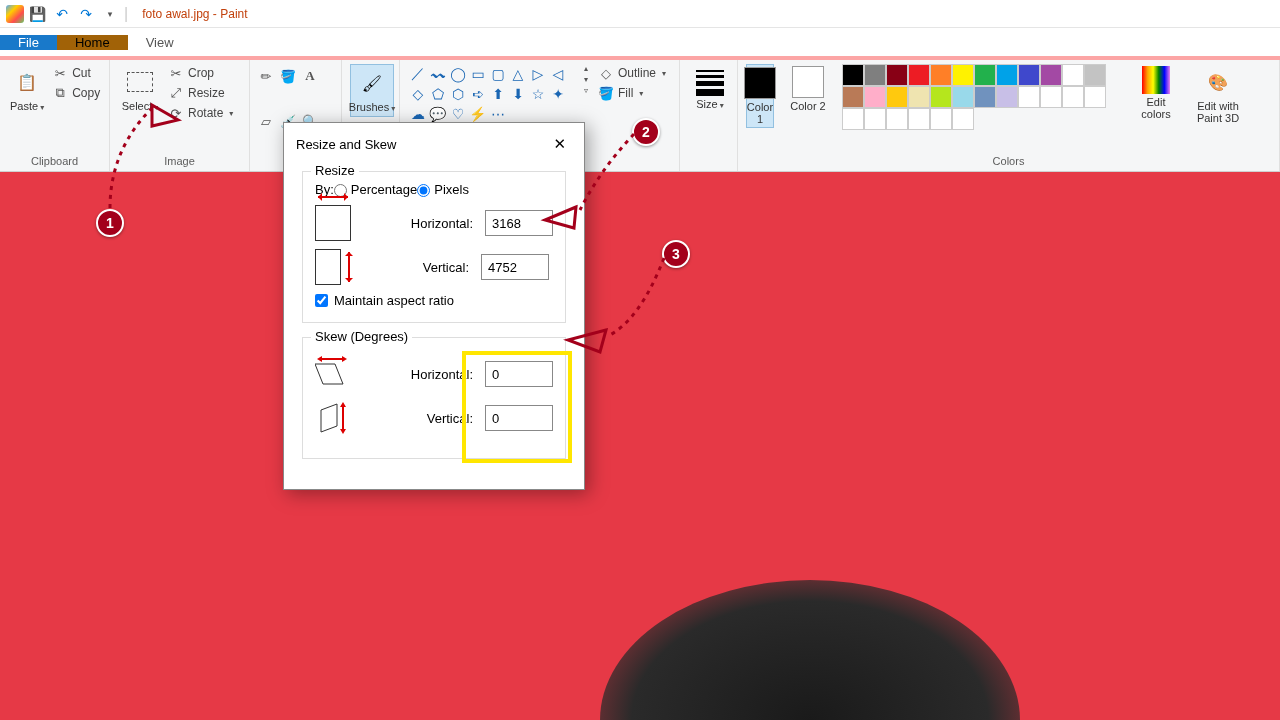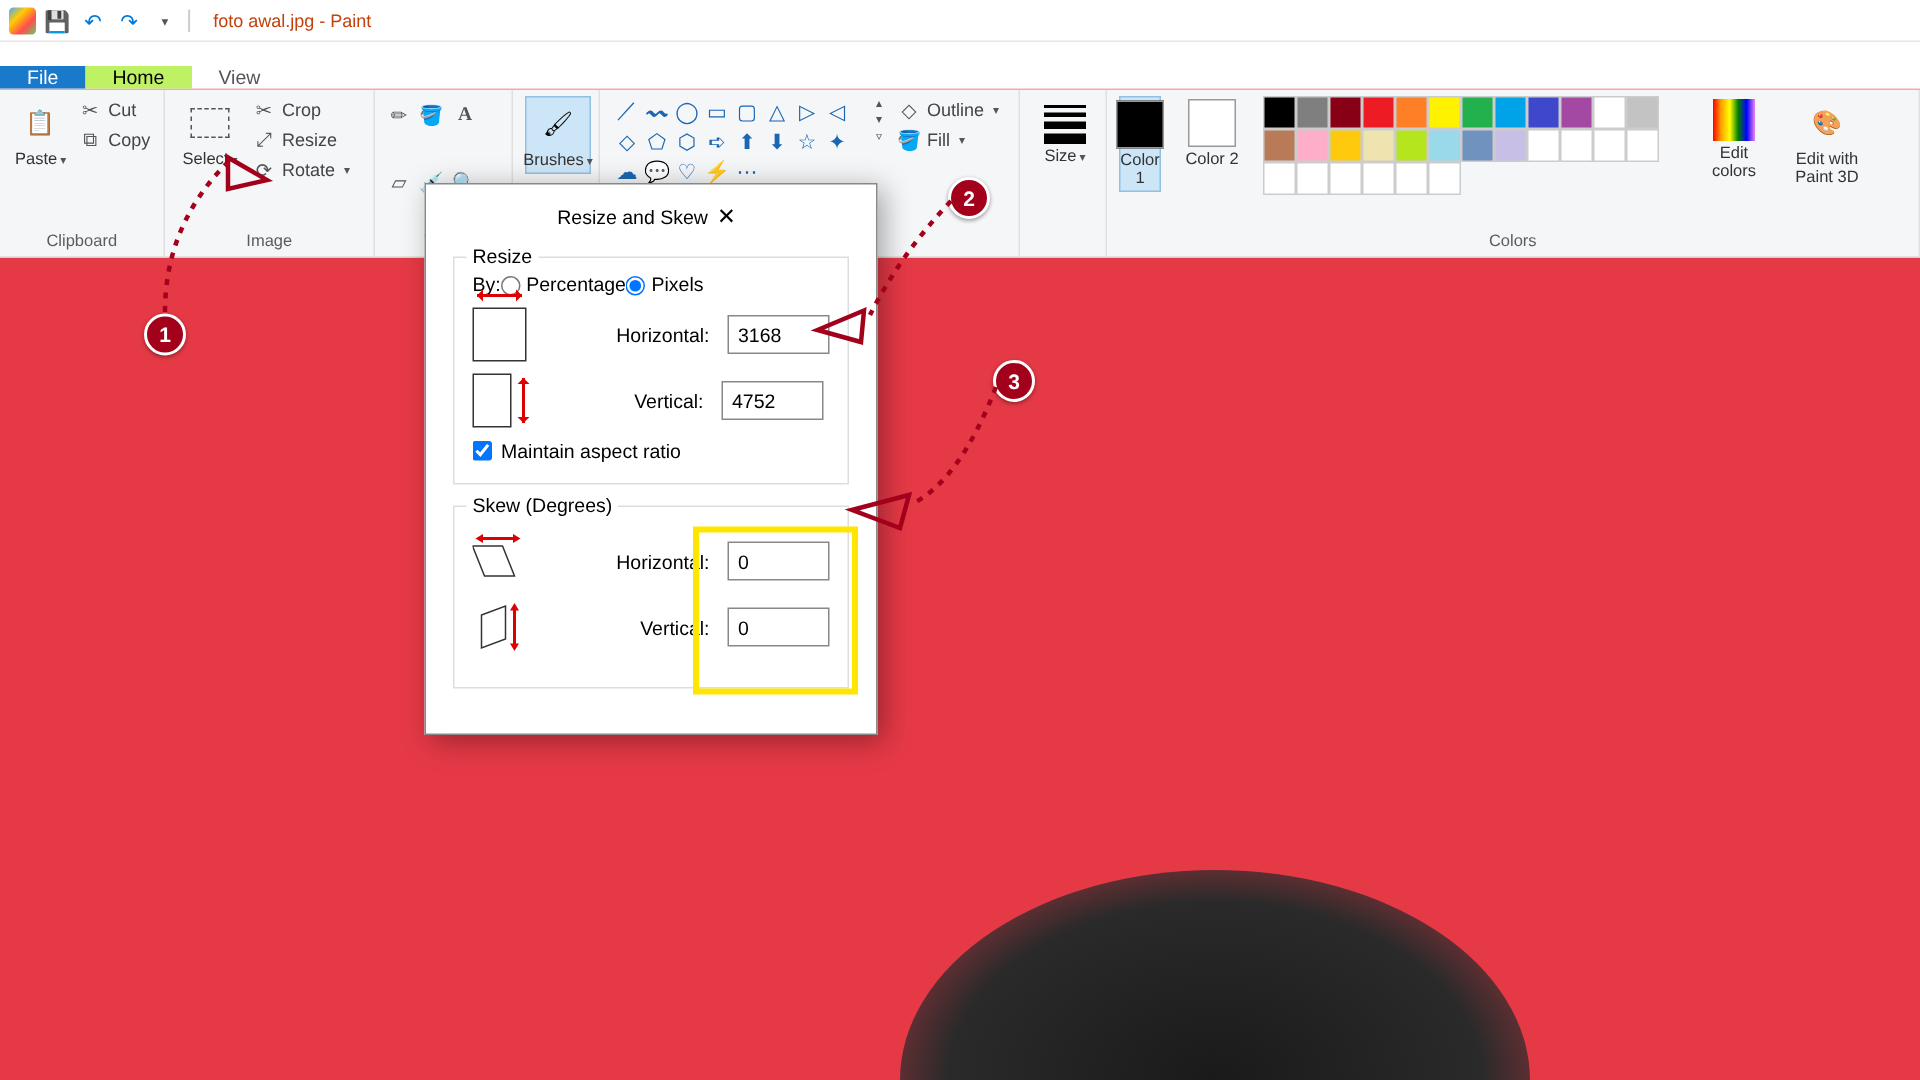--- a/index.html
+++ b/index.html
@@ -2,24 +2,24 @@
 <html><head>
 <meta charset="utf-8">
 <style>
 *{margin:0;padding:0;box-sizing:border-box;font-family:"Segoe UI",Arial,sans-serif;user-select:none}
 body{width:1280px;height:720px;overflow:hidden;position:relative;background:#fff}
 .titlebar{height:28px;background:#fff;display:flex;align-items:center;padding:2px 6px;gap:6px;border-bottom:1px solid #e5e5e5}
 .titlebar .app-icon{width:18px;height:18px;background:linear-gradient(135deg,#4da6ff,#ffcc00,#ff4d4d,#66cc66);border-radius:3px}
 .qat{display:flex;gap:8px;align-items:center}
 .qat .ico{width:16px;height:16px;display:flex;align-items:center;justify-content:center;font-size:14px}
 .title-text{font-size:12px;color:#c2410c;margin-left:8px}
-.menubar{height:32px;display:flex;align-items:flex-end;background:#fff;border-bottom:1px solid #fca5a5}
+.menubar{height:32px;display:flex;align-items:center;background:#fff;border-bottom:4px solid #fca5a5}
 .menubar .tab{padding:0 18px;display:flex;align-items:center;font-size:13px;color:#555}
 .menubar .tab.file{background:#1979ca;color:#fff}
-.menubar .tab.active{background:#bef264;color:#000}
+.menubar .tab.active{background:#a16207;color:#000}
 .ribbon{height:112px;background:#f5f6f7;display:flex;border-bottom:1px solid #d0d0d0}
 .group{border-right:1px solid #e0e0e0;padding:4px 8px 2px;display:flex;flex-direction:column;justify-content:space-between}
 .group-label{text-align:center;font-size:11px;color:#5c5c5c;padding:2px 0}
 .group-body{display:flex;align-items:flex-start;gap:4px;flex:1}
 .big-btn{display:flex;flex-direction:column;align-items:center;justify-content:center;width:44px;padding:2px;gap:2px}
 .big-btn .big-icon{width:32px;height:32px;display:flex;align-items:center;justify-content:center}
 .big-btn .lbl{font-size:11px;color:#333;text-align:center;line-height:1.1}
 .big-btn.selected{background:#cde6f7;border:1px solid #92c0e0}
 .mini-list{display:flex;flex-direction:column;gap:2px}
 .mini-item{display:flex;align-items:center;gap:4px;font-size:12px;color:#444;padding:1px 2px;white-space:nowrap}
@@ -32,21 +32,21 @@
 .stroke-gal div{height:2px;background:#000;width:28px}
 .stroke-gal div:nth-child(2){height:3px}
 .stroke-gal div:nth-child(3){height:5px}
 .stroke-gal div:nth-child(4){height:7px}
 .bigswatch{width:32px;height:32px;border:1px solid #999}
 .palette{display:flex;flex-wrap:wrap;width:280px;gap:0}
 .sw{width:22px;height:22px;border:1px solid #ccc}
 .canvas-area{position:absolute;left:0;top:172px;right:0;bottom:0;background:#e63946}
 .dark-blob{position:absolute;right:260px;bottom:-140px;width:420px;height:280px;background:radial-gradient(ellipse at center,#1a1a1a 0%,#2a2a2a 60%,rgba(42,42,42,0) 100%);border-radius:50%}
 .dialog{position:absolute;left:283px;top:122px;width:302px;background:#fff;border:1px solid #888;box-shadow:4px 4px 18px rgba(0,0,0,.35)}
-.dlg-title{display:flex;justify-content:center;align-items:center;padding:10px 12px;font-size:13px}
+.dlg-title{display:flex;justify-content:space-between;align-items:center;padding:10px 12px;font-size:13px}
 .dlg-close{font-size:15px;padding:2px 6px}
 .dlg-body{padding:6px 18px 16px}
 .fieldset{border:1px solid #ddd;padding:10px 12px 14px;margin-bottom:14px;position:relative}
 .legend{position:absolute;top:-9px;left:8px;background:#fff;padding:0 4px;font-size:13px}
 .row{display:flex;align-items:center;gap:12px;margin:8px 0;font-size:13px}
 .row .lab{width:80px;text-align:right;margin-left:36px}
 .row input[type=text]{width:68px;height:26px;border:1px solid #888;padding:0 6px;font-size:13px}
 .by-row{display:flex;align-items:center;font-size:13px;margin-bottom:8px}
 .by-row label{display:flex;align-items:flex-end;gap:4px}
 .dim-ico{width:36px;height:36px;border:1px solid #333;background:#fff;position:relative;flex-shrink:0}

